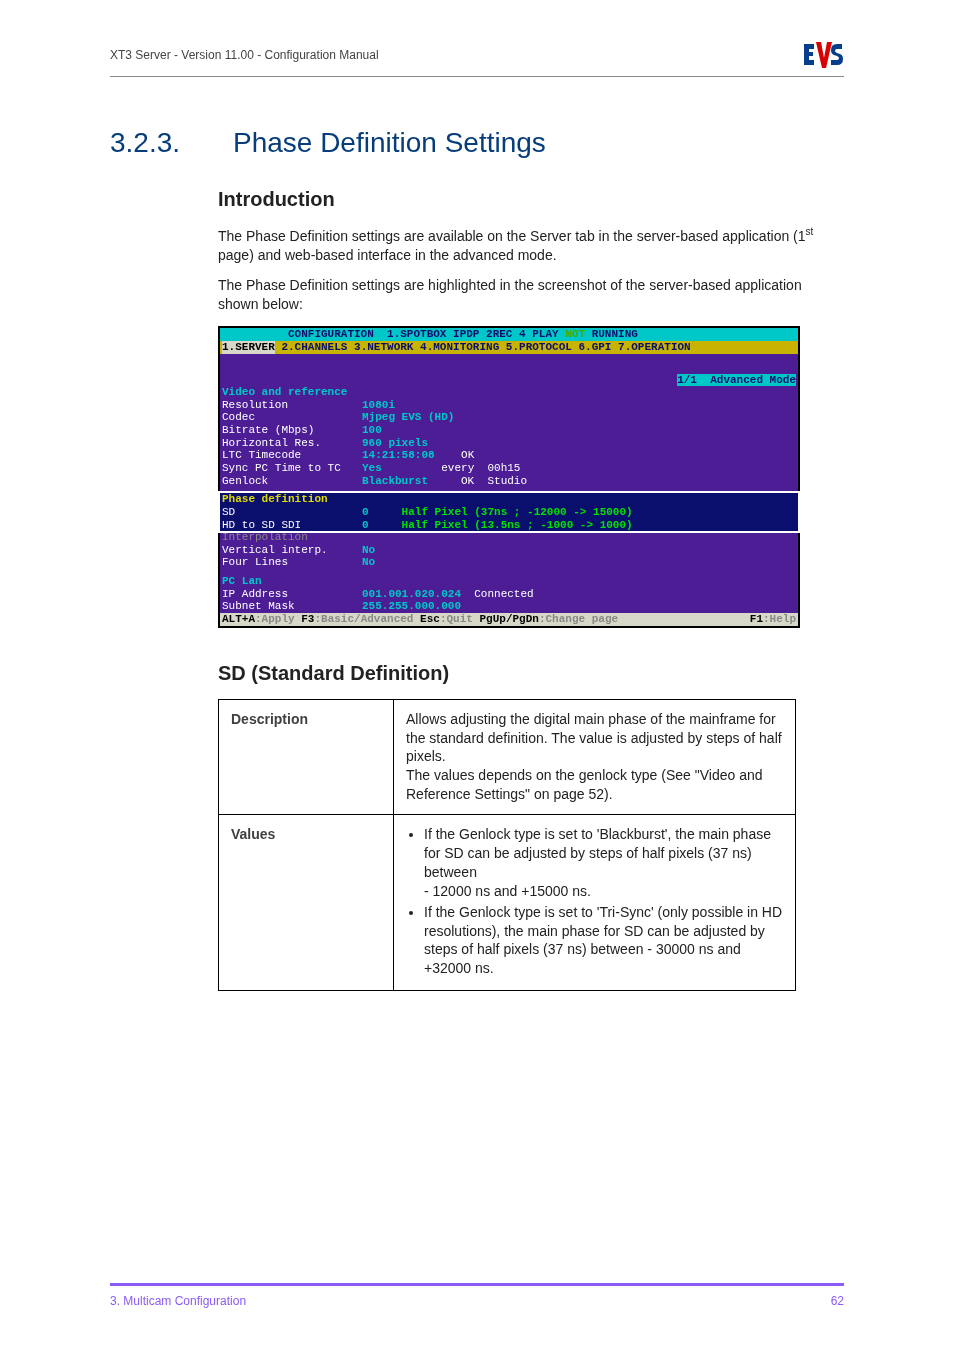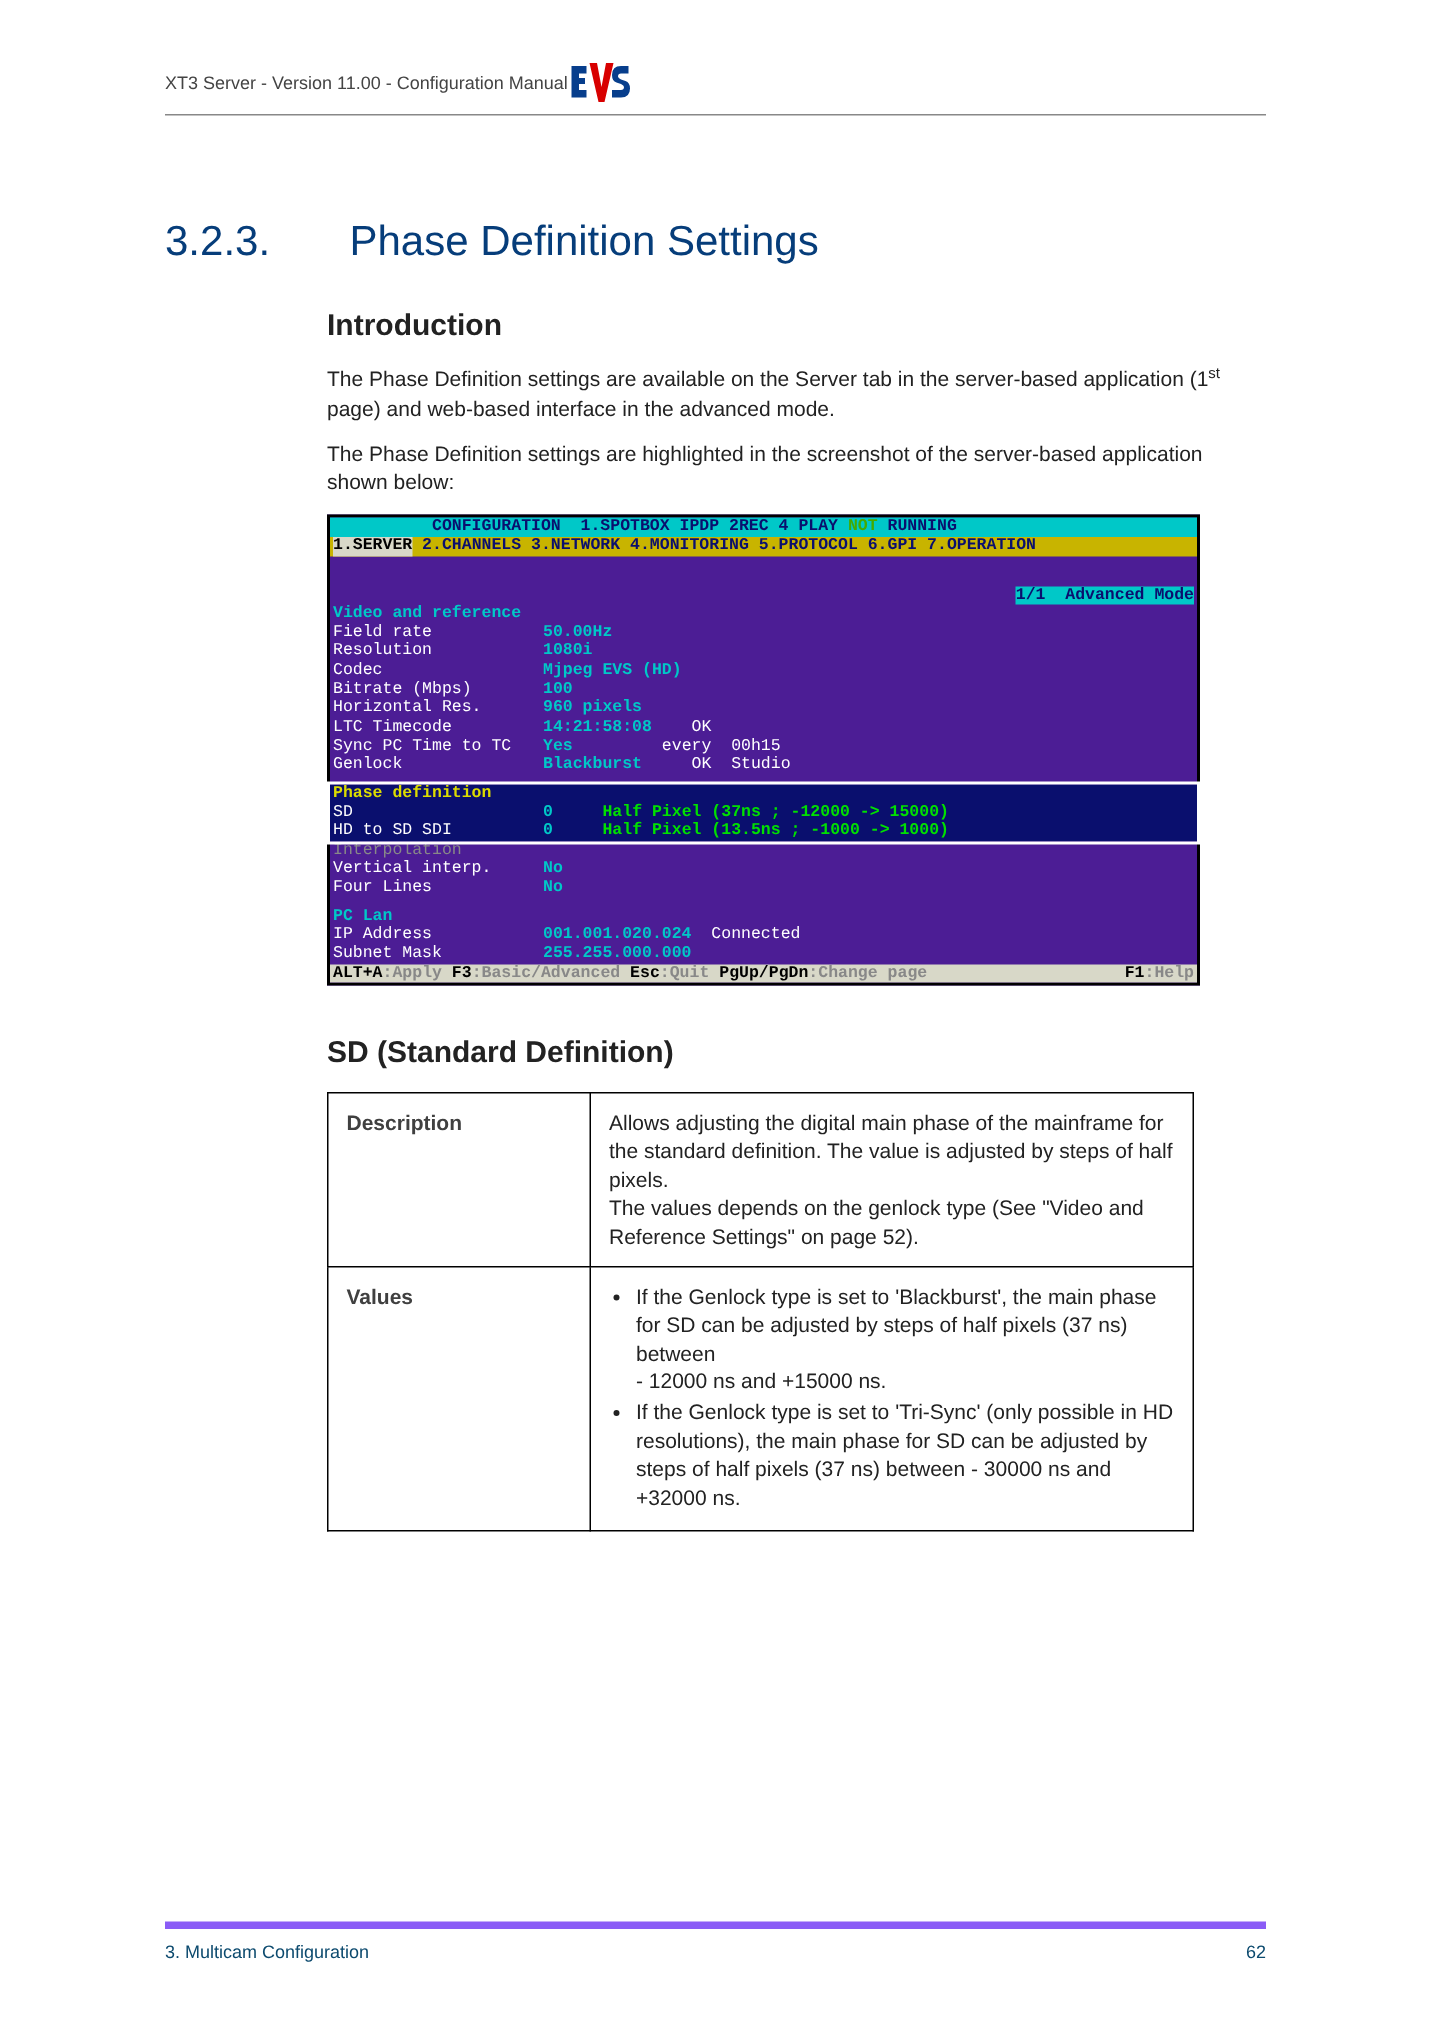--- a/index.html
+++ b/index.html
@@ -11,27 +11,27 @@
   }
   .page {
     box-sizing: border-box;
     width: 954px;
     min-height: 1350px;
     padding: 40px 110px 40px 110px;
     position: relative;
   }
   .header {
     display: flex;
-    justify-content: flex-start;
+    justify-content: space-between;
     align-items: center;
     font-size: 12px;
     color: #444;
     padding-bottom: 6px;
     border-bottom: 1px solid #888;
-    margin-bottom: 64px;
+    margin-bottom: 46px;
   }
   .logo {
     display: flex;
     align-items: center;
   }
   .logo svg { display:block; }
   .section-num {
     font-size: 28px;
     color: #063d7a;
     font-weight: 500;
@@ -105,22 +105,22 @@
   ul.vals { margin:0; padding-left:18px; list-style: disc; }
   ul.vals li { margin-bottom: 2px; }
   .footer {
     position: absolute;
     bottom: 42px;
     left: 110px;
     right: 110px;
     display: flex;
     justify-content: space-between;
     font-size: 12px;
-    color: #0c4a6e;
-    border-top: 5px solid #8b5cf6;
+    color: #8b5cf6;
+    border-top: 3px solid #8b5cf6;
     padding-top: 8px;
   }
 </style>
 </head>
 <body>
 
 <div class="page">
 
   <div class="header">
     <span>XT3 Server - Version 11.00 - Configuration Manual</span>
@@ -148,21 +148,20 @@
 
     <div class="term">
       <div class="row bg-cyan term-pad">
         <span>          CONFIGURATION  </span><span>1.SPOTBOX IPDP 2REC 4 PLAY </span><span style="color:#4a0">NOT </span><span>RUNNING  </span>
       </div>
       <div class="row bg-amber term-pad">
         <span class="bg-white">1.SERVER</span><span> 2.CHANNELS 3.NETWORK 4.MONITORING 5.PROTOCOL 6.GPI 7.OPERATION</span>
       </div>
       <div class="row term-pad" style="justify-content:flex-end;margin-top:20px;"><span class="bg-cyan">1/1  Advanced Mode</span></div>
       <div class="row term-pad"><span class="fg-cyan">Video and reference</span></div>
-      <div class="row term-pad"><span class="fg-white" style="width:140px;display:inline-block">Field rate</span><span class="fg-cyan">50.00Hz</span></div>
       <div class="row term-pad"><span class="fg-white" style="width:140px;display:inline-block">Resolution</span><span class="fg-cyan">1080i</span></div>
       <div class="row term-pad"><span class="fg-white" style="width:140px;display:inline-block">Codec</span><span class="fg-cyan">Mjpeg EVS (HD)</span></div>
       <div class="row term-pad"><span class="fg-white" style="width:140px;display:inline-block">Bitrate (Mbps)</span><span class="fg-cyan">100</span></div>
       <div class="row term-pad"><span class="fg-white" style="width:140px;display:inline-block">Horizontal Res.</span><span class="fg-cyan">960 pixels</span></div>
       <div class="row term-pad"><span class="fg-white" style="width:140px;display:inline-block">LTC Timecode</span><span class="fg-cyan">14:21:58:08</span><span class="fg-white">    OK</span></div>
       <div class="row term-pad"><span class="fg-white" style="width:140px;display:inline-block">Sync PC Time to TC</span><span class="fg-cyan">Yes</span><span class="fg-white">         every  00h15</span></div>
       <div class="row term-pad"><span class="fg-white" style="width:140px;display:inline-block">Genlock</span><span class="fg-cyan">Blackburst</span><span class="fg-white">     OK  Studio</span></div>
       <div class="row term-pad" style="height:6px"></div>
       <div class="row term-pad sel-box" style="background:#0a0f6e;">
         <div style="display:flex;flex-direction:column;width:100%;">

